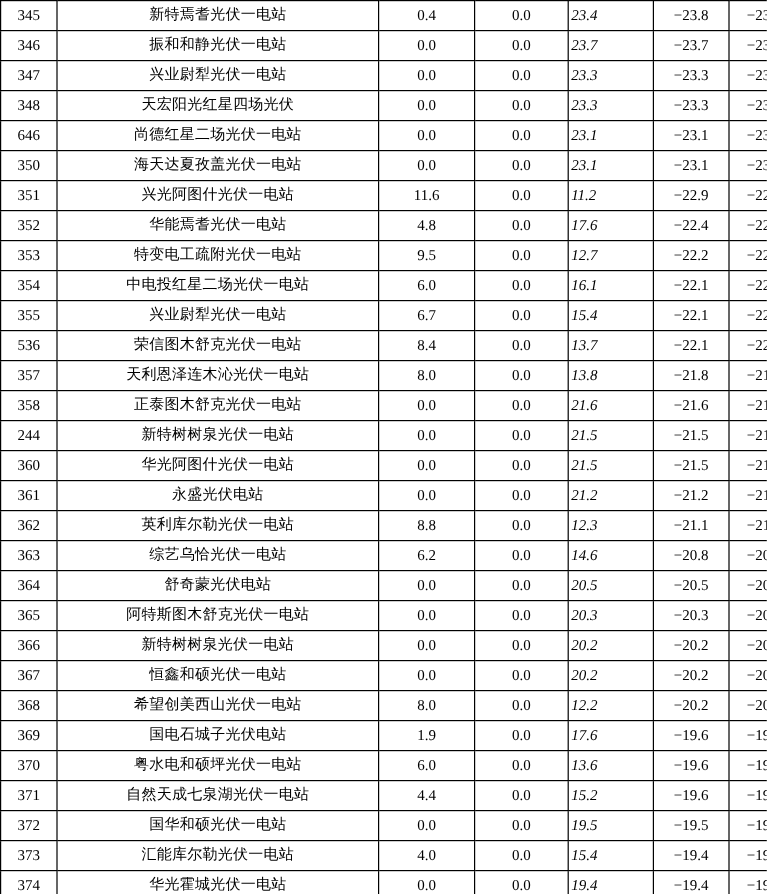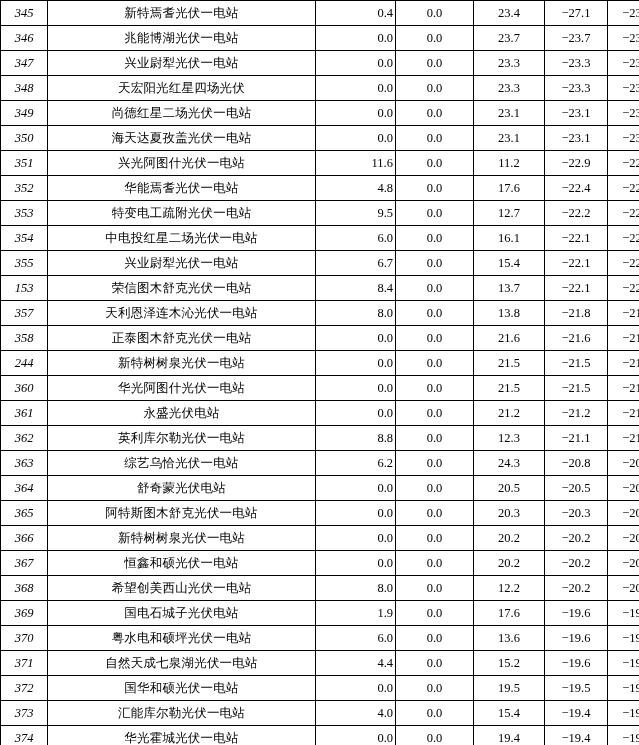--- a/index.html
+++ b/index.html
@@ -31,38 +31,39 @@
     height: 24px;
     line-height: 24px;
     padding: 0 2px;
     white-space: nowrap;
     overflow: hidden;
   }
   td.c-idx {
     width: 42px;
     text-align: center;
     font-family: "Liberation Serif", serif;
-    font-style: italic;
   }
   td.c-name {
     width: 263px;
     text-align: center;
     letter-spacing: 0.2px;
+    font-family: Liberation Mono, monospace;
   }
   td.c-v1 {
     width: 75px;
-    text-align: right;
+    text-align: center;
   }
   td.c-v2 {
     width: 73px;
     text-align: center;
   }
   td.c-v3 {
     width: 66px;
-    text-align: center;
+    text-align: left;
+    font-style: italic;
   }
   td.c-v4 {
     width: 58px;
     text-align: center;
   }
   td.c-v5 {
     width: 60px;
     text-align: right;
     padding-right: 6px;
   }
@@ -72,26 +73,26 @@
 
 <div class="sheet">
   <table class="data-table">
     <tbody>
         <tr>
           <td class="c-idx">345</td>
           <td class="c-name">新特焉耆光伏一电站</td>
           <td class="c-v1">0.4</td>
           <td class="c-v2">0.0</td>
           <td class="c-v3">23.4</td>
-          <td class="c-v4">−27.1</td>
+          <td class="c-v4">−23.8</td>
           <td class="c-v5">−23802.5</td>
         </tr>
         <tr>
           <td class="c-idx">346</td>
-          <td class="c-name">兆能博湖光伏一电站</td>
+          <td class="c-name">振和和静光伏一电站</td>
           <td class="c-v1">0.0</td>
           <td class="c-v2">0.0</td>
           <td class="c-v3">23.7</td>
           <td class="c-v4">−23.7</td>
           <td class="c-v5">−23691.3</td>
         </tr>
         <tr>
           <td class="c-idx">347</td>
           <td class="c-name">兴业尉犁光伏一电站</td>
           <td class="c-v1">0.0</td>
@@ -103,21 +104,21 @@
         <tr>
           <td class="c-idx">348</td>
           <td class="c-name">天宏阳光红星四场光伏</td>
           <td class="c-v1">0.0</td>
           <td class="c-v2">0.0</td>
           <td class="c-v3">23.3</td>
           <td class="c-v4">−23.3</td>
           <td class="c-v5">−23278.3</td>
         </tr>
         <tr>
-          <td class="c-idx">349</td>
+          <td class="c-idx">646</td>
           <td class="c-name">尚德红星二场光伏一电站</td>
           <td class="c-v1">0.0</td>
           <td class="c-v2">0.0</td>
           <td class="c-v3">23.1</td>
           <td class="c-v4">−23.1</td>
           <td class="c-v5">−23087.2</td>
         </tr>
         <tr>
           <td class="c-idx">350</td>
           <td class="c-name">海天达夏孜盖光伏一电站</td>
@@ -166,21 +167,21 @@
         <tr>
           <td class="c-idx">355</td>
           <td class="c-name">兴业尉犁光伏一电站</td>
           <td class="c-v1">6.7</td>
           <td class="c-v2">0.0</td>
           <td class="c-v3">15.4</td>
           <td class="c-v4">−22.1</td>
           <td class="c-v5">−22125.4</td>
         </tr>
         <tr>
-          <td class="c-idx">153</td>
+          <td class="c-idx">536</td>
           <td class="c-name">荣信图木舒克光伏一电站</td>
           <td class="c-v1">8.4</td>
           <td class="c-v2">0.0</td>
           <td class="c-v3">13.7</td>
           <td class="c-v4">−22.1</td>
           <td class="c-v5">−22069.7</td>
         </tr>
         <tr>
           <td class="c-idx">357</td>
           <td class="c-name">天利恩泽连木沁光伏一电站</td>
@@ -233,21 +234,21 @@
           <td class="c-v2">0.0</td>
           <td class="c-v3">12.3</td>
           <td class="c-v4">−21.1</td>
           <td class="c-v5">−21063.3</td>
         </tr>
         <tr>
           <td class="c-idx">363</td>
           <td class="c-name">综艺乌恰光伏一电站</td>
           <td class="c-v1">6.2</td>
           <td class="c-v2">0.0</td>
-          <td class="c-v3">24.3</td>
+          <td class="c-v3">14.6</td>
           <td class="c-v4">−20.8</td>
           <td class="c-v5">−20807.2</td>
         </tr>
         <tr>
           <td class="c-idx">364</td>
           <td class="c-name">舒奇蒙光伏电站</td>
           <td class="c-v1">0.0</td>
           <td class="c-v2">0.0</td>
           <td class="c-v3">20.5</td>
           <td class="c-v4">−20.5</td>

